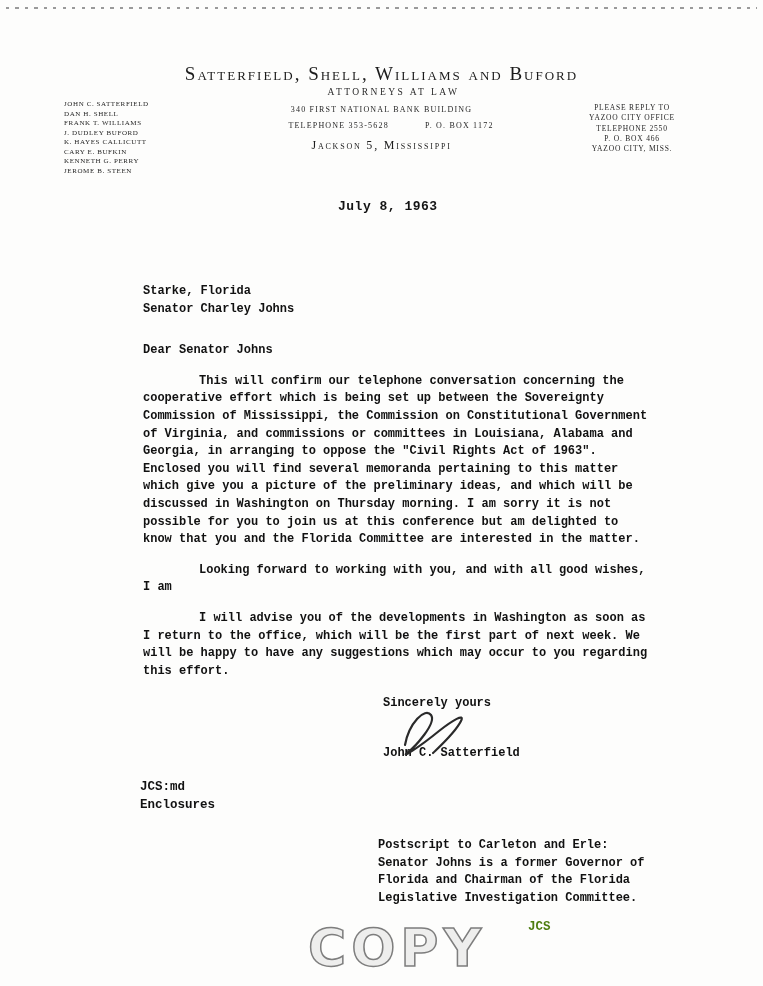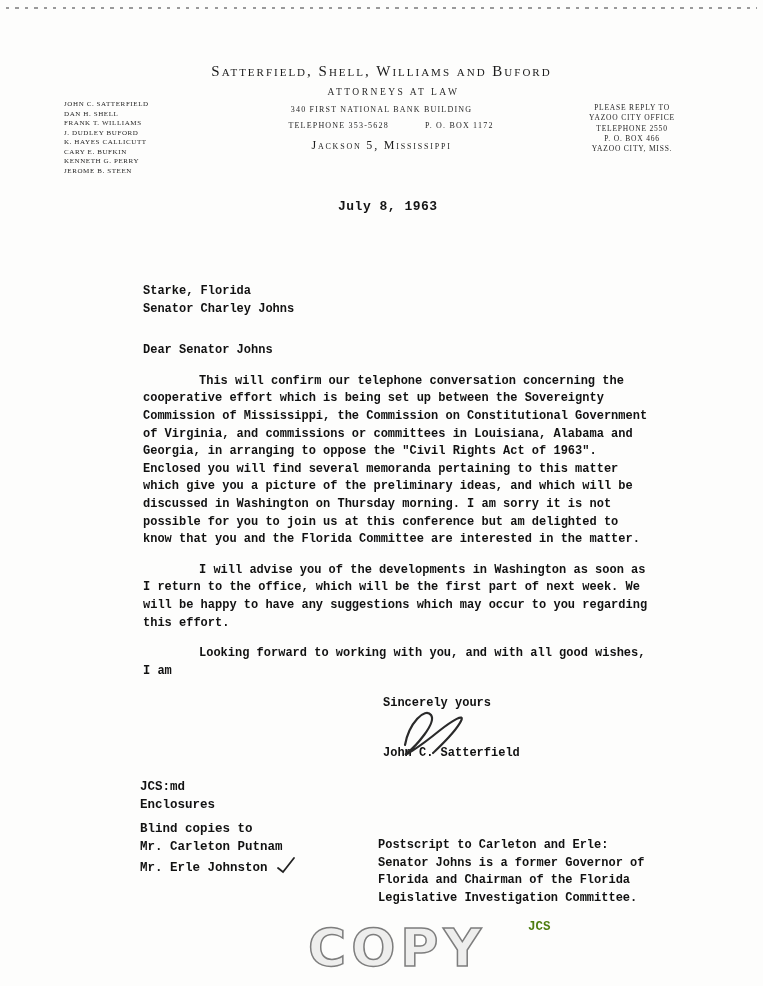--- a/index.html
+++ b/index.html
@@ -16,21 +16,21 @@
   .perforation {
     position: absolute; top: 7px; left: 6px; right: 6px; height: 2px;
     background-image: repeating-linear-gradient(90deg, #9a9a9a 0 3px, transparent 3px 9.5px);
   }
 
   .firm-name {
     position: absolute; top: 63px; left: 0; width: 100%;
     text-align: center;
     font-family: "Liberation Serif", "DejaVu Serif", serif;
     font-variant: small-caps;
-    font-size: 15px; letter-spacing: 2px; color: #1b1b1b;
+    font-size: 19px; letter-spacing: 2px; color: #1b1b1b;
   }
   .firm-sub {
     position: absolute; top: 87px; left: 0; width: 100%;
     text-align: center;
     font-family: "Liberation Serif", "DejaVu Serif", serif;
     font-size: 9.5px; letter-spacing: 2.5px; color: #2a2a2a; padding-left: 24px;
   }
   .attorneys {
     position: absolute; left: 64px; top: 100px;
     font-family: "Liberation Serif", "DejaVu Serif", serif;
@@ -141,46 +141,37 @@
 
   <div class="date">July 8, 1963</div>
 
   <div class="letter-body">
     <div>
       <div>Starke, Florida</div>
       <div>Senator Charley Johns</div>
     </div>
     <div class="salutation">Dear Senator Johns</div>
     <p class="para">This will confirm our telephone conversation concerning the cooperative effort which is being set up between the Sovereignty Commission of Mississippi, the Commission on Constitutional Government of Virginia, and commissions or committees in Louisiana, Alabama and Georgia, in arranging to oppose the "Civil Rights Act of 1963". Enclosed you will find several memoranda pertaining to this matter which give you a picture of the preliminary ideas, and which will be discussed in Washington on Thursday morning. I am sorry it is not possible for you to join us at this conference but am delighted to know that you and the Florida Committee are interested in the matter.</p>
+    <p class="para">Looking forward to working with you, and with all good wishes, I am</p>
     <p class="para">I will advise you of the developments in Washington as soon as I return to the office, which will be the first part of next week. We will be happy to have any suggestions which may occur to you regarding this effort.</p>
-    <p class="para">Looking forward to working with you, and with all good wishes, I am</p>
   </div>
 
   <div class="closing">
     <div>Sincerely yours</div>
     <svg class="signature-svg" width="110" height="58" viewBox="0 0 110 58" aria-hidden="true">
       <path d="M22 42 C 26 20, 42 4, 48 12 C 54 20, 32 44, 24 50 C 18 55, 34 46, 56 28 C 70 17, 82 10, 78 18 C 72 30, 54 46, 50 50" fill="none" stroke="#2a2a2a" stroke-width="2.2" stroke-linecap="round"></path>
     </svg>
     <div class="signer">John C. Satterfield</div>
   </div>
 
   <div class="ref-block">
     <div>JCS:md</div>
     <div>Enclosures</div>
   </div>
 
-  <div class="blind-block">
-    <div>Blind copies to</div>
-    <div>Mr. Carleton Putnam</div>
-    <div>
-      <span>Mr. Erle Johnston</span><span class="check-mark"><svg width="20" height="18" viewBox="0 0 20 18" aria-hidden="true">
-            <path d="M2 12 L7 16 L18 2" fill="none" stroke="#222" stroke-width="1.8" stroke-linecap="round"></path>
-          </svg></span>
-    </div>
-  </div>
 
   <div class="postscript">
     <div>Postscript to Carleton and Erle:</div>
     <div>Senator Johns is a former Governor of Florida and Chairman of the Florida Legislative Investigation Committee.</div>
   </div>
 
   <div class="copy-stamp">COPY</div>
 
   <div class="initials">JCS</div>
 

